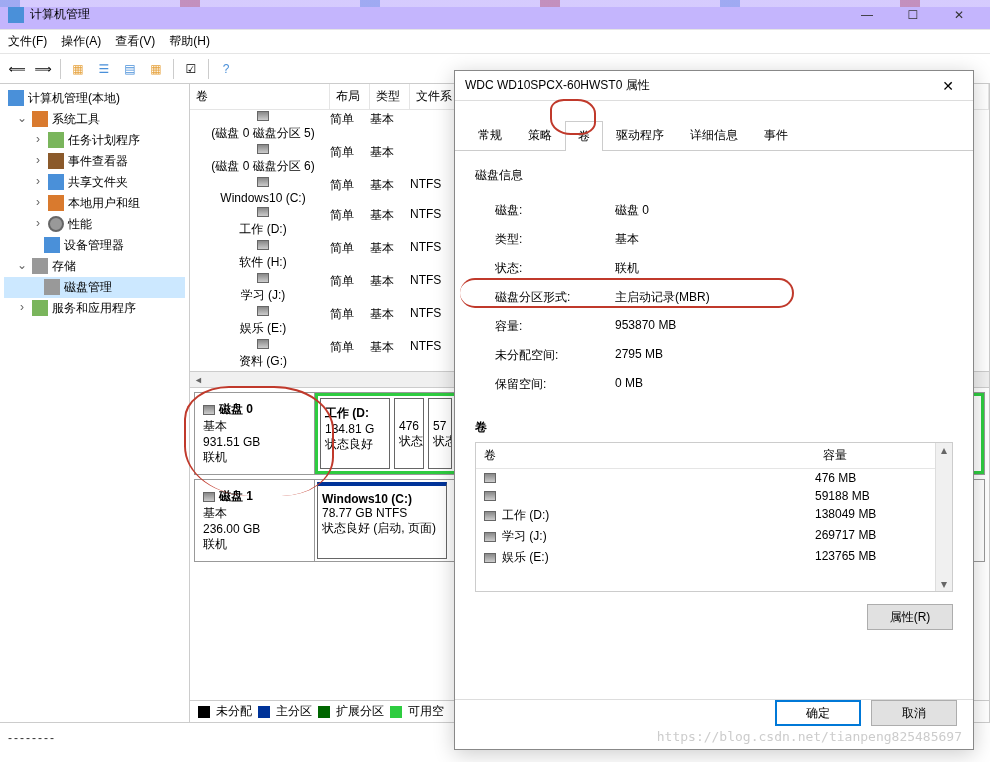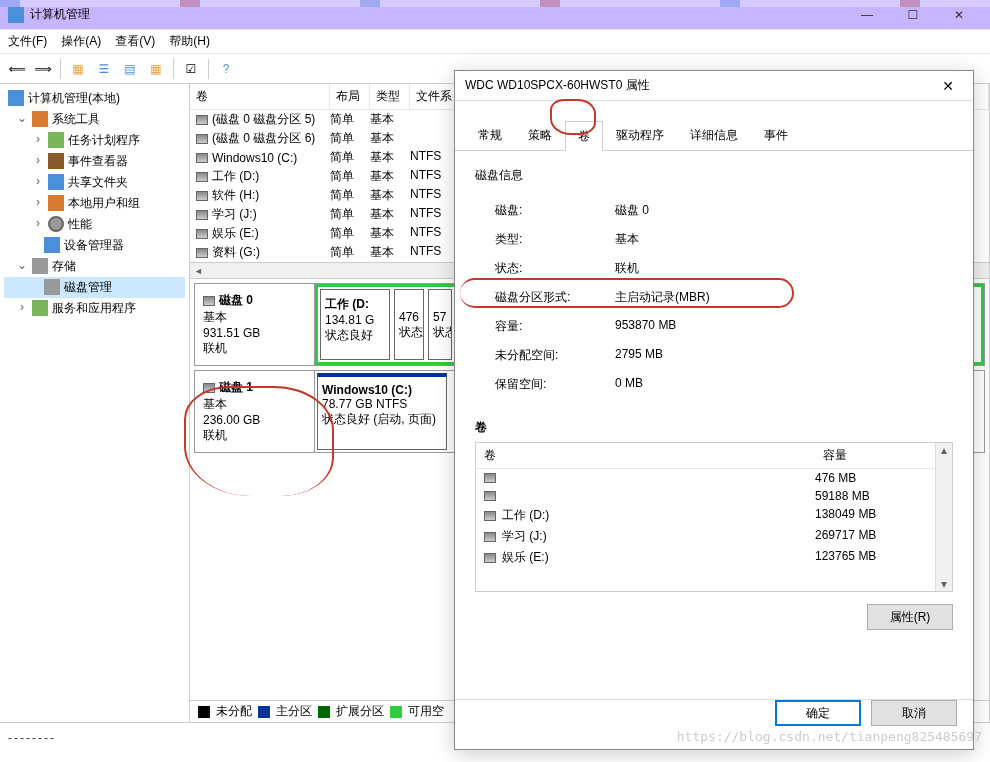--- a/index.html
+++ b/index.html
@@ -29,21 +29,21 @@
 .ic-dev { background: #4a90d9; }
 .ic-store { background: #999; }
 .ic-disk { background: #999; }
 .ic-svc { background: #7ab55c; }
 .content { flex: 1; display: flex; flex-direction: column; border-right: 1px solid #ccc; }
 .vol-list { border-bottom: 1px solid #ccc; }
 .vol-head { display: flex; background: #fff; border-bottom: 1px solid #e5e5e5; }
 .vol-head > div { padding: 4px 6px; border-right: 1px solid #e5e5e5; }
 .vh1 { width: 140px; } .vh2 { width: 40px; } .vh3 { width: 40px; } .vh4 { flex: 1; }
 .vol-row { display: flex; padding: 1px 0; }
-.vol-row > div:nth-child(1) { width: 140px; padding-left: 6px; display: flex; align-items: center; gap: 4px; }
+.vol-row > div:nth-child(1) { width: 140px; padding-left: 6px; display: flex; align-items: center; gap: 4px; flex-direction: column; }
 .vol-row > div:nth-child(2) { width: 40px; }
 .vol-row > div:nth-child(3) { width: 40px; }
 .vol-row > div:nth-child(4) { flex: 1; }
 .dicon { width: 12px; height: 10px; background: linear-gradient(#888, #ccc); border: 1px solid #666; }
 .scroll-stub { height: 16px; background: #f0f0f0; border-top: 1px solid #ccc; display: flex; align-items: center; }
 .scroll-stub::before { content: "◄"; padding: 0 4px; color: #666; font-size: 9px; }
 .diskmap { flex: 1; overflow: auto; }
 .diskrow { display: flex; border: 1px solid #999; margin: 4px; }
 .diskhead { width: 120px; padding: 8px; border-right: 1px solid #999; background: #fff; }
 .diskhead .dh-title { font-weight: bold; display: flex; align-items: center; gap: 4px; }
@@ -84,21 +84,21 @@
 .dlg-foot { height: 50px; border-top: 1px solid #ddd; display: flex; justify-content: flex-end; padding: 0 16px; gap: 10px; }
 
 
 .anno { position: absolute; border: 2px solid #c0392b; border-radius: 50%; pointer-events: none; }
 .anno1 { border-radius: 30% 40% 35% 45%; }
 .anno-open { position:absolute; border:2px solid #c0392b; border-radius:40px; border-left:none; pointer-events:none; }
 
 
 .tabstubs { position: absolute; top: -1px; left: 0; right: 0; height: 8px; background: repeating-linear-gradient(90deg, #4a90d9 0 20px, #fff 20px 180px, #c0392b 180px 200px, #fff 200px 360px); opacity: 0.3; pointer-events: none; }
 
-.watermark { position:absolute; right:8px; bottom:18px; color:#ccc; font-size:13px; font-family: monospace; pointer-events:none; }
+.watermark { position:absolute; right:28px; bottom:18px; color:#ccc; font-size:13px; font-family: monospace; pointer-events:none; }
 </style>
 </head>
 <body>
 
 <div class="tabstubs"></div>
 
 <div class="titlebar">
   <span class="icon"></span>
   <span class="title">计算机管理</span>
   <div class="winbtns">

